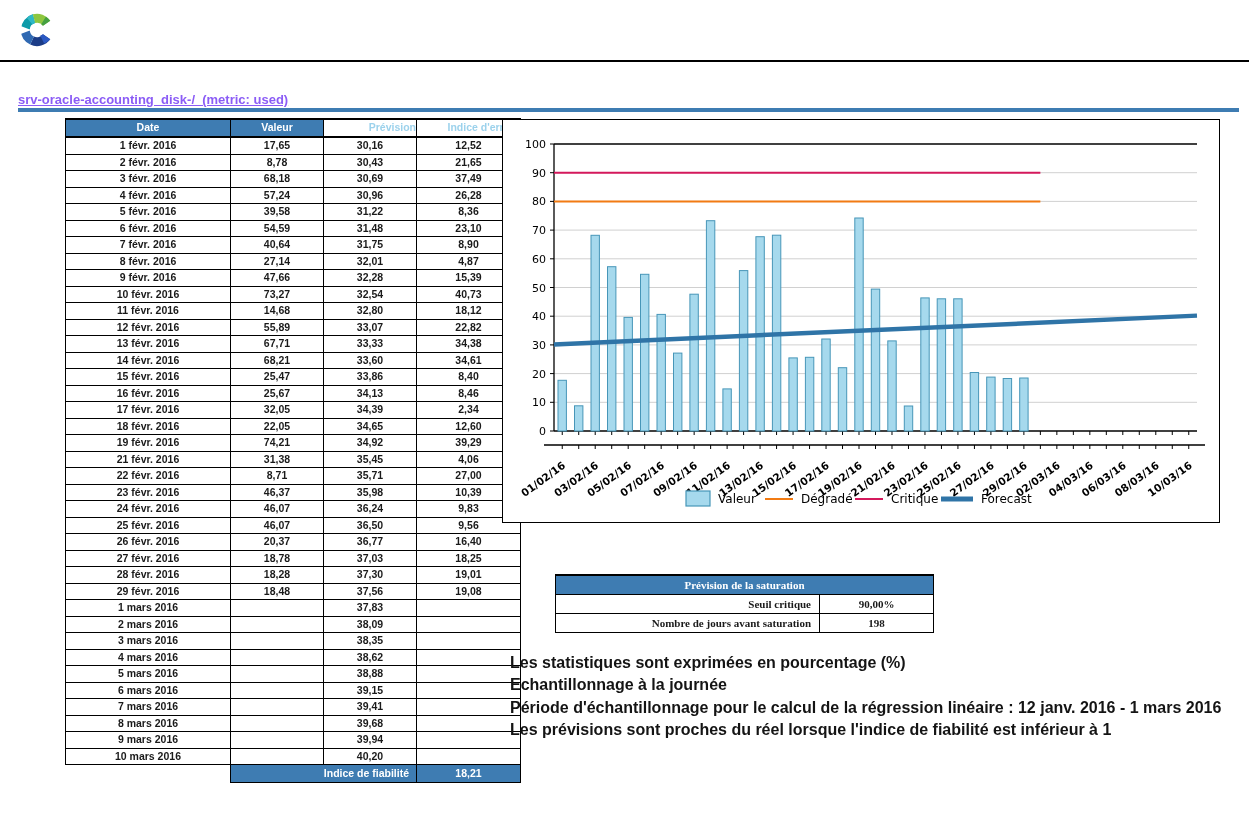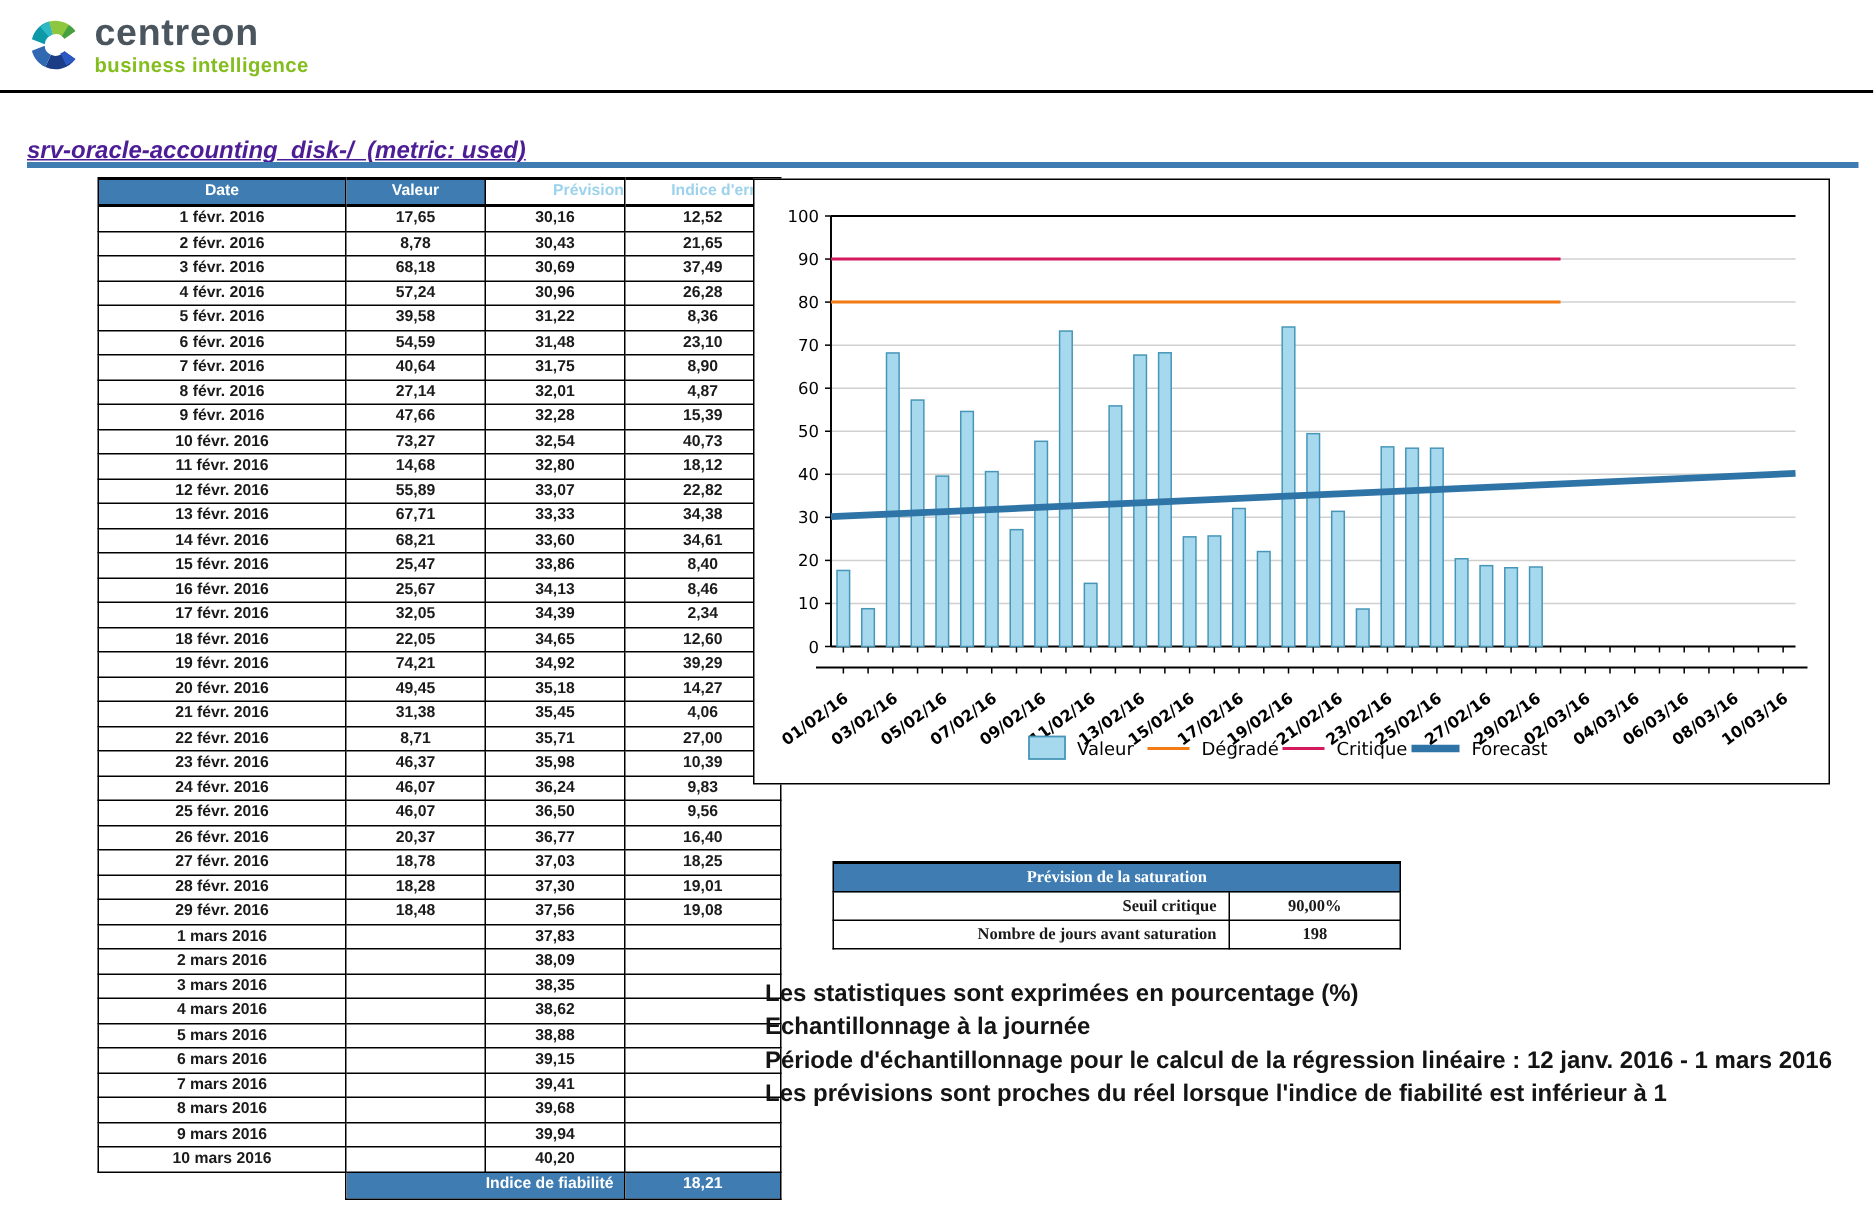--- a/index.html
+++ b/index.html
@@ -8,22 +8,22 @@
 
   
   #logo{position:absolute;left:20px;top:10px;display:flex;align-items:flex-start;}
   #logo-icon{width:34px;height:36px;margin-top:2px;}
   #logo-text{margin-left:9px;line-height:1;}
   #logo-name{font-size:25px;font-weight:bold;color:#4a555e;letter-spacing:0.5px;}
   #logo-tagline{font-size:13.5px;font-weight:bold;color:#84bd1e;margin-top:2px;letter-spacing:0.3px;}
   #top-rule{position:absolute;left:0;top:60px;width:1249px;height:2px;background:#000;}
 
   
-  #page-title{position:absolute;left:18px;top:92px;font-size:16px;font-weight:bold;
-              color:#4c1d95;text-decoration:underline;white-space:pre;font-style:italic;}
+  #page-title{position:absolute;left:18px;top:92px;font-size:13px;font-weight:bold;
+              color:#8b5cf6;text-decoration:underline;white-space:pre;}
   #title-rule{position:absolute;left:18px;top:108px;width:1221px;height:4px;background:#3e7cb2;}
 
   
   #main-table-wrap{position:absolute;left:20px;top:118px;}
   table{border-collapse:collapse;table-layout:fixed;margin-left:45px;}
   #main-table{width:455px;font-size:10.5px;font-weight:bold;color:#1a1a1a;}
   #main-table th,#main-table td{border:1px solid #000;text-align:center;padding:0;height:15.5px;line-height:15.5px;overflow:hidden;}
   #main-table th{height:16px;border-width:2px 1px 2px 1px;}
   #main-table th.th-blue{background:#3e7cb2;color:#fff;}
   #main-table th.th-light{background:#fff;color:#9cd2ec;text-align:right;}
@@ -59,24 +59,20 @@
     <svg id="logo-icon" viewBox="0 0 40 40">
       <path d="M35.6,30.9 A19,19 0 0 1 12.0,37.2 L16.4,27.7 A8.5,8.5 0 0 0 27.0,24.9 Z" fill="#1b3c87"></path>
       <path d="M35.6,30.9 A19,19 0 0 1 28.4,35.9 L23.8,26.4 A8.5,8.5 0 0 0 27.0,24.9 Z" fill="#2b59c3"></path>
       <path d="M12.0,37.2 A19,19 0 0 1 1.0,20.7 L11.5,20.3 A8.5,8.5 0 0 0 16.4,27.7 Z" fill="#3069b2"></path>
       <path d="M1.0,19.3 A19,19 0 0 1 15.1,1.6 L17.8,11.8 A8.5,8.5 0 0 0 11.5,19.7 Z" fill="#0d9aa8"></path>
       <path d="M8.1,5.9 A19,19 0 0 1 15.1,1.6 L17.8,11.8 A8.5,8.5 0 0 0 14.7,13.5 Z" fill="#2fb8c5"></path>
       <path d="M15.1,1.6 A19,19 0 0 1 35.6,9.1 L27.0,15.1 A8.5,8.5 0 0 0 17.8,11.8 Z" fill="#8dc63f"></path>
       <path d="M30.4,4.3 A19,19 0 0 1 35.6,9.1 L27.0,15.1 A8.5,8.5 0 0 0 25.0,13.2 Z" fill="#45a041"></path>
       <polygon points="-1,14.5 -1,25.5 13,20" fill="#ffffff"></polygon>
     </svg>
-    <div id="logo-text">
-      <div id="logo-name">centreon</div>
-      <div id="logo-tagline">business intelligence</div>
-    </div>
   </div>
   <div id="top-rule"></div>
 
   <div id="page-title">srv-oracle-accounting  disk-/  (metric: used)</div>
   <div id="title-rule"></div>
 
   <div id="main-table-wrap">
     <table id="main-table">
       <colgroup>
           <col style="width:165px">
@@ -199,26 +195,20 @@
             <td>18 févr. 2016</td>
             <td>22,05</td>
             <td>34,65</td>
             <td>12,60</td>
           </tr>
           <tr>
             <td>19 févr. 2016</td>
             <td>74,21</td>
             <td>34,92</td>
             <td>39,29</td>
-          </tr>
-          <tr>
-            <td>20 févr. 2016</td>
-            <td>49,45</td>
-            <td>35,18</td>
-            <td>14,27</td>
           </tr>
           <tr>
             <td>21 févr. 2016</td>
             <td>31,38</td>
             <td>35,45</td>
             <td>4,06</td>
           </tr>
           <tr>
             <td>22 févr. 2016</td>
             <td>8,71</td>

